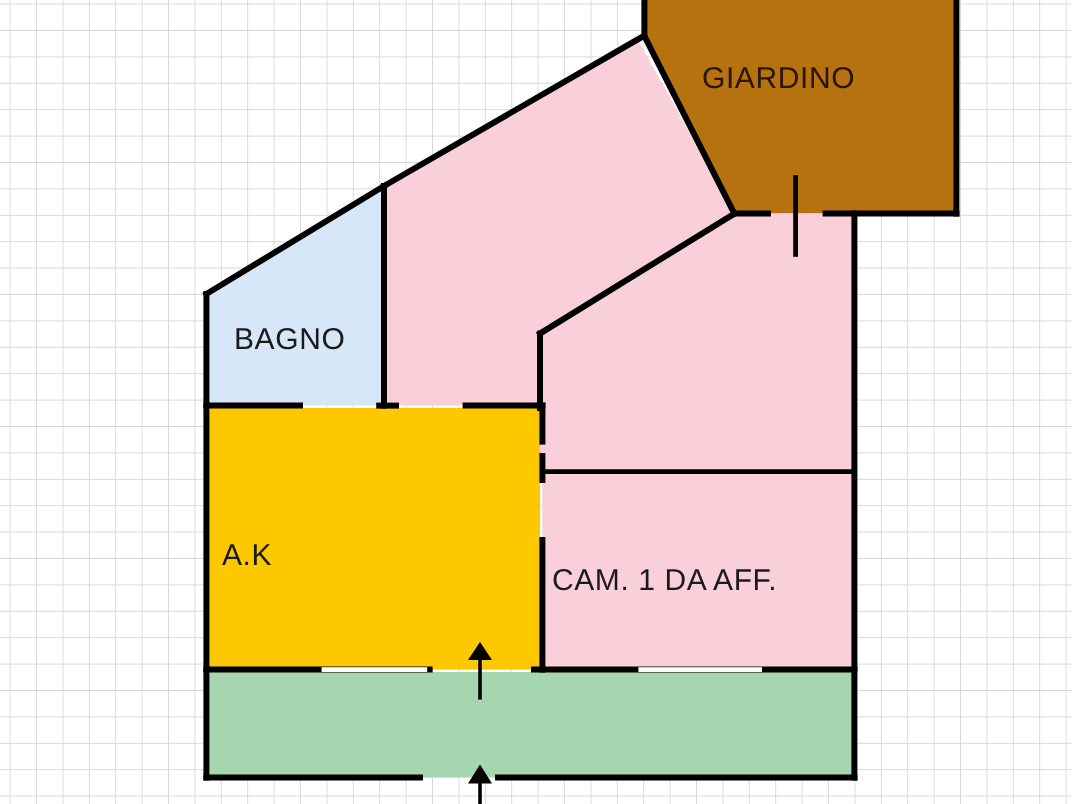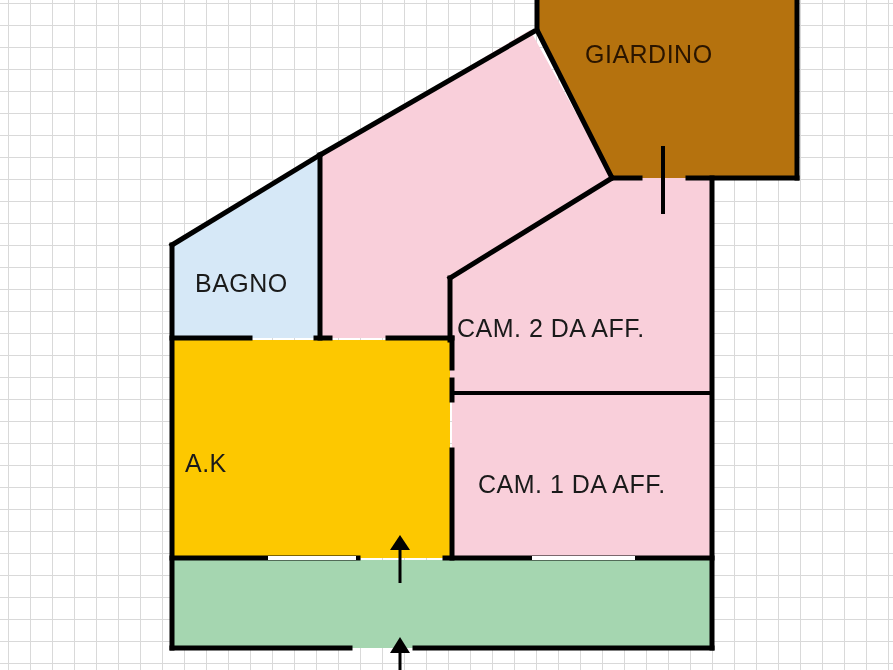--- a/index.html
+++ b/index.html
@@ -73,18 +73,17 @@
     <g>
       <line x1="400" y1="583" x2="400" y2="550" stroke="#000" stroke-width="3"></line>
       <polygon points="390,550 400,535 410,550" fill="#000"></polygon>
     </g>
     <g>
       <line x1="400" y1="670" x2="400" y2="652" stroke="#000" stroke-width="3"></line>
       <polygon points="390,653 400,637 410,653" fill="#000"></polygon>
     </g>
   </svg>
 
-  <div class="lbl dark" style="left:585px; top:40px;">GIARDINO</div>
+  <div class="lbl dark" style="left:585px; top:51px;">GIARDINO</div>
   <div class="lbl" style="left:195px; top:257px;margin-top:12px;">BAGNO</div>
-  <div class="lbl" style="left:457px; top:314px;">CAM. 2 DA AFF.</div>
   <div class="lbl" style="left:185px; top:432px;margin-top:17px;">A.K</div>
-  <div class="lbl" style="left:478px; top:470px;">CAM. 1 DA AFF.</div>
+  <div class="lbl" style="left:460px; top:470px;">CAM. 1 DA AFF.</div>
 </div>
 
 </body></html>

